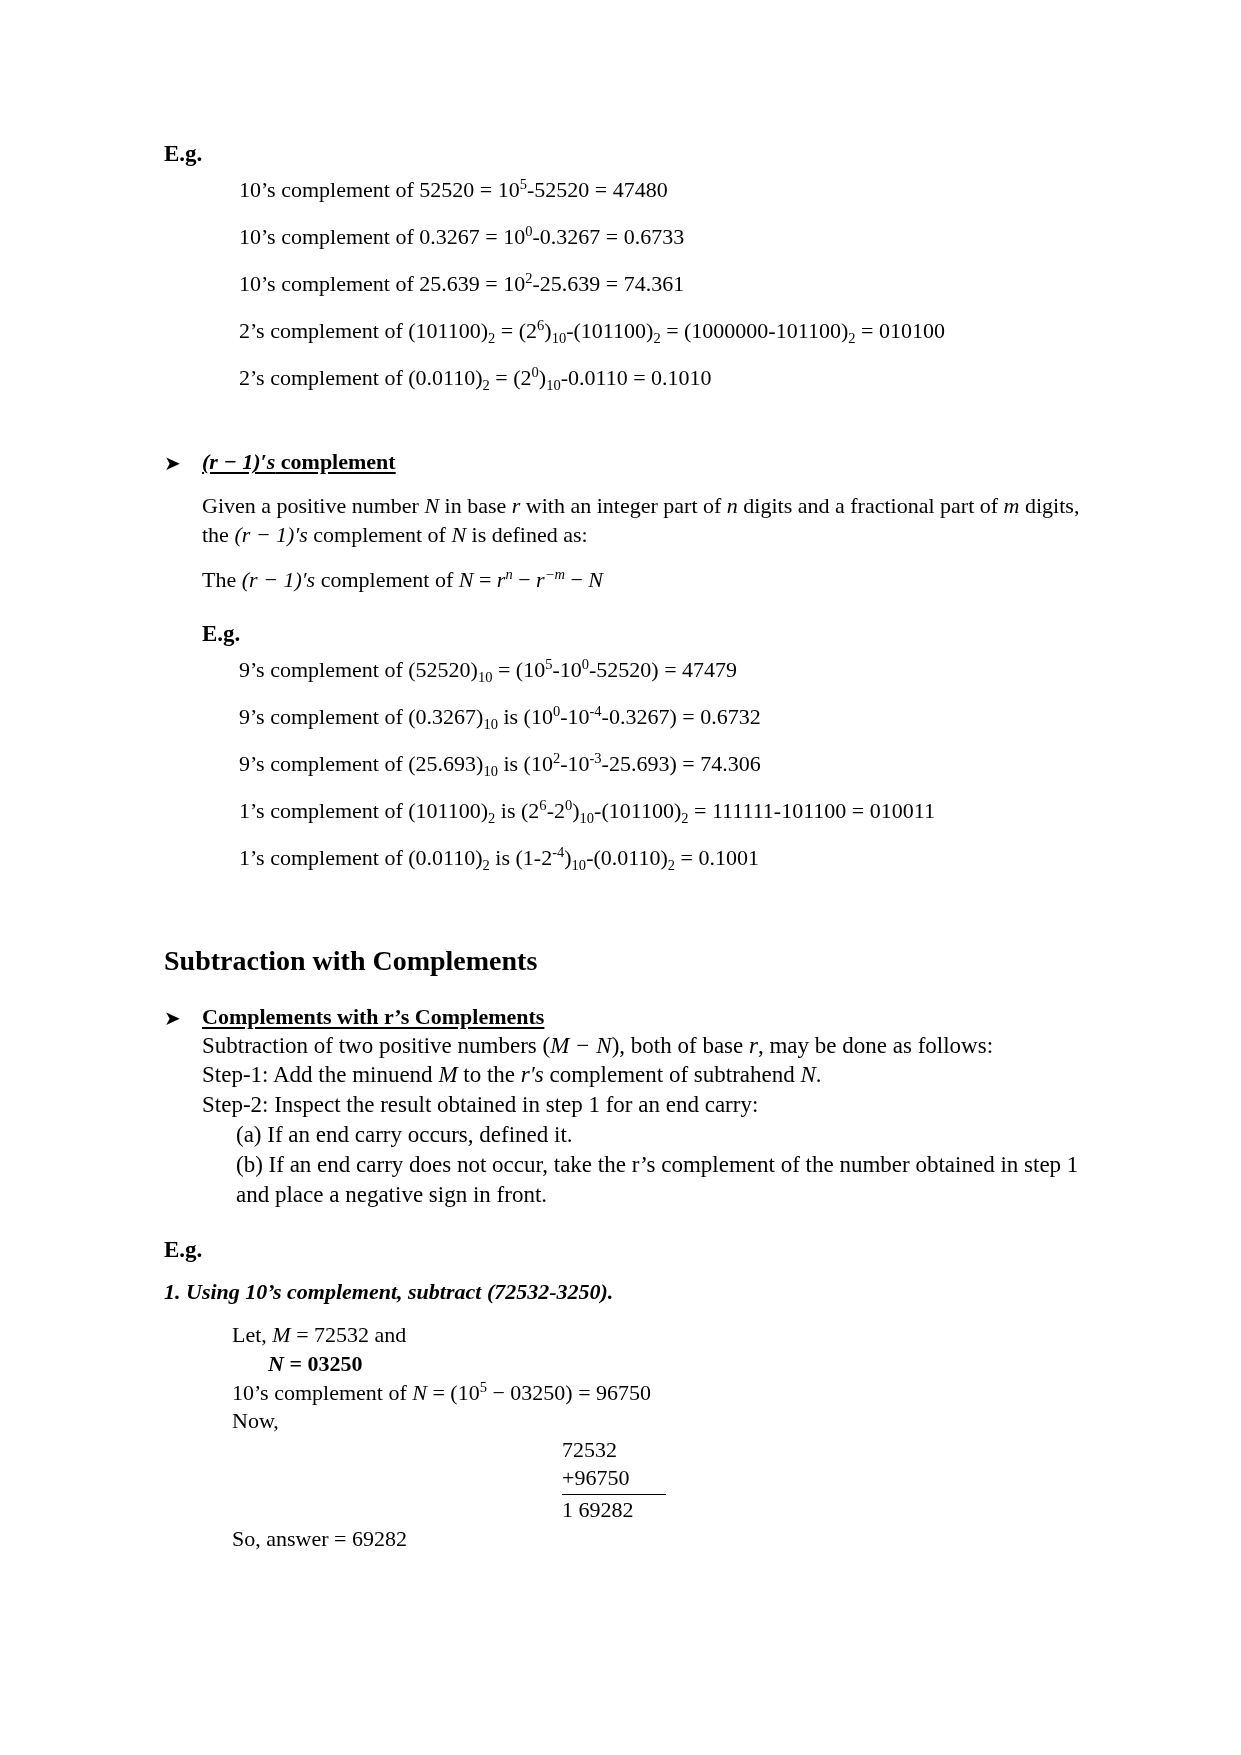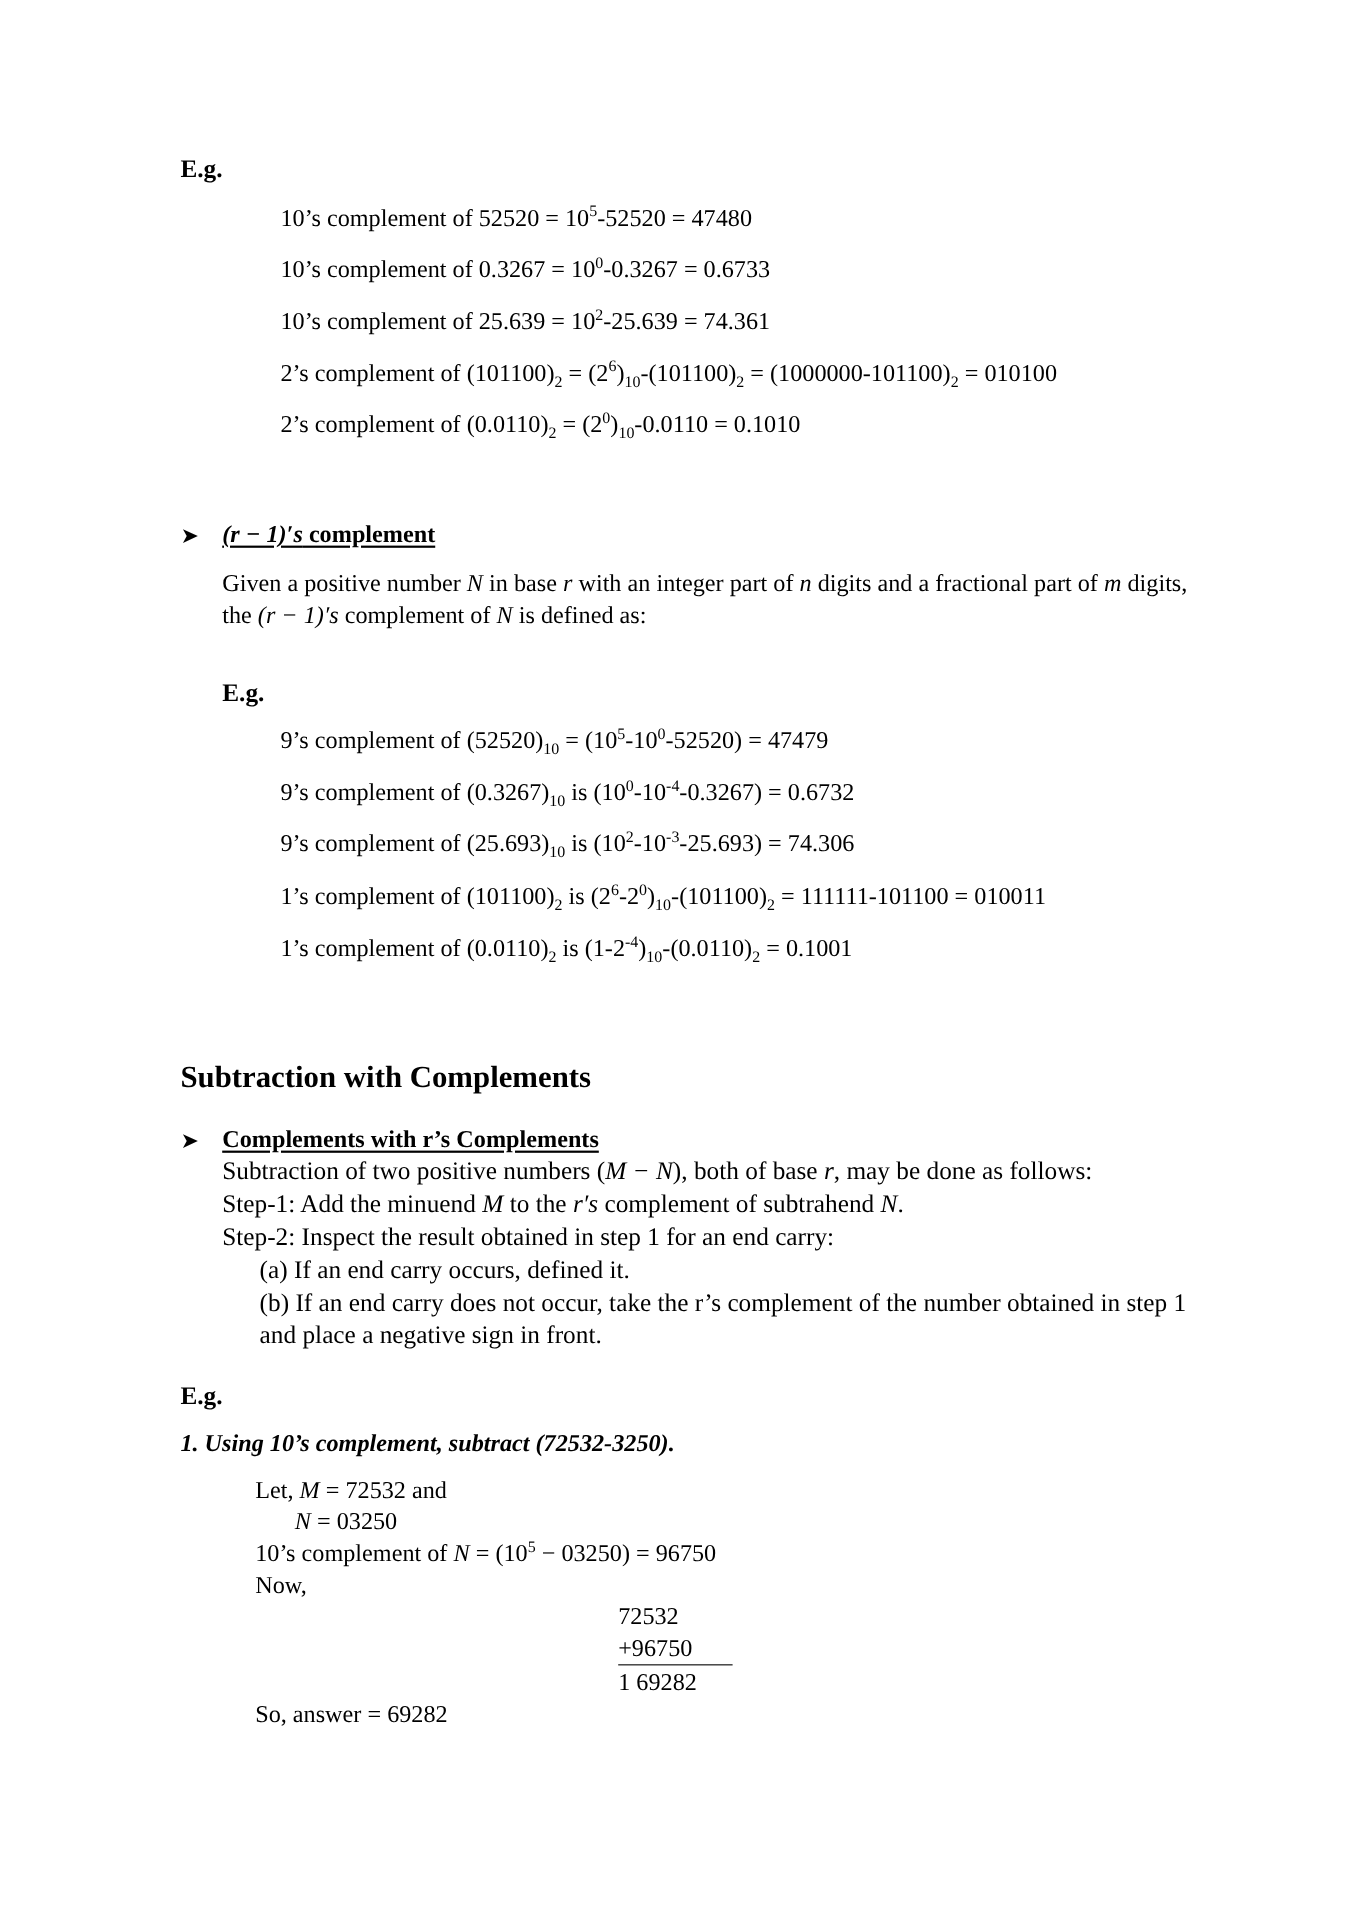--- a/index.html
+++ b/index.html
@@ -31,21 +31,21 @@
   }
 
   
   .eg {
     font-weight: bold;
     font-size: 23px;
     line-height: 1.2;
     margin: 0 0 8px 0;
   }
   .exlist {
-    margin: 16px;
+    margin: 0;
     padding: 0 0 0 75px;
   }
   .exline {
     font-size: 22px;
     line-height: 1.28;
     margin: 0 0 19px 0;
     white-space: nowrap;
   }
   .exline:last-child { margin-bottom: 0; }
 
@@ -115,21 +115,21 @@
     font-size: 22px;
     margin: 0;
   }
 
   .work {
     padding-left: 68px;
     font-size: 22px;
     line-height: 1.30;
   }
   .work .ln { margin: 0; white-space: nowrap; }
-  .work .ln.ind2 { padding-left: 36px; }
+  .work .ln.ind2 { padding-left: 36px; font-weight: bold; }
 
   .sum {
     margin: 0;
     padding-left: 330px;
     font-size: 22px;
     line-height: 1.30;
   }
   .sum .num { display: block; }
   .sum .addend {
     display: block;
@@ -165,20 +165,21 @@
     <div class="bullet-row">
       <div class="bullet-glyph">➤</div>
       <div class="bullet-head"><span class="ital">(r − 1)′s</span> complement</div>
     </div>
 
     <div class="gap-s"></div>
 
     <div class="body-indent">
       <p class="para">Given a positive number <span class="ital">N</span> in base <span class="ital">r</span> with an integer part of <span class="ital">n</span> digits and a fractional part of <span class="ital">m</span> digits, the <span class="ital">(r − 1)′s</span> complement of <span class="ital">N</span> is defined as:</p>
       <div class="gap-s"></div>
+      <p class="formula">The <span class="ital">(r − 1)′s</span> complement of <span class="ital">N</span> = <span class="ital">r<sup>n</sup></span> − <span class="ital">r<sup>−m</sup></span> − <span class="ital">N</span></p>
     </div>
 
     <div class="gap-m"></div>
 
     <div class="eg" style="margin-left:38px">E.g.</div>
 
     <div class="exlist">
       <div class="exline">9’s complement of (52520)<sub>10</sub> = (10<sup>5</sup>-10<sup>0</sup>-52520) = 47479</div>
       <div class="exline">9’s complement of (0.3267)<sub>10</sub> is (10<sup>0</sup>-10<sup>-4</sup>-0.3267) = 0.6732</div>
       <div class="exline">9’s complement of (25.693)<sub>10</sub> is (10<sup>2</sup>-10<sup>-3</sup>-25.693) = 74.306</div>

